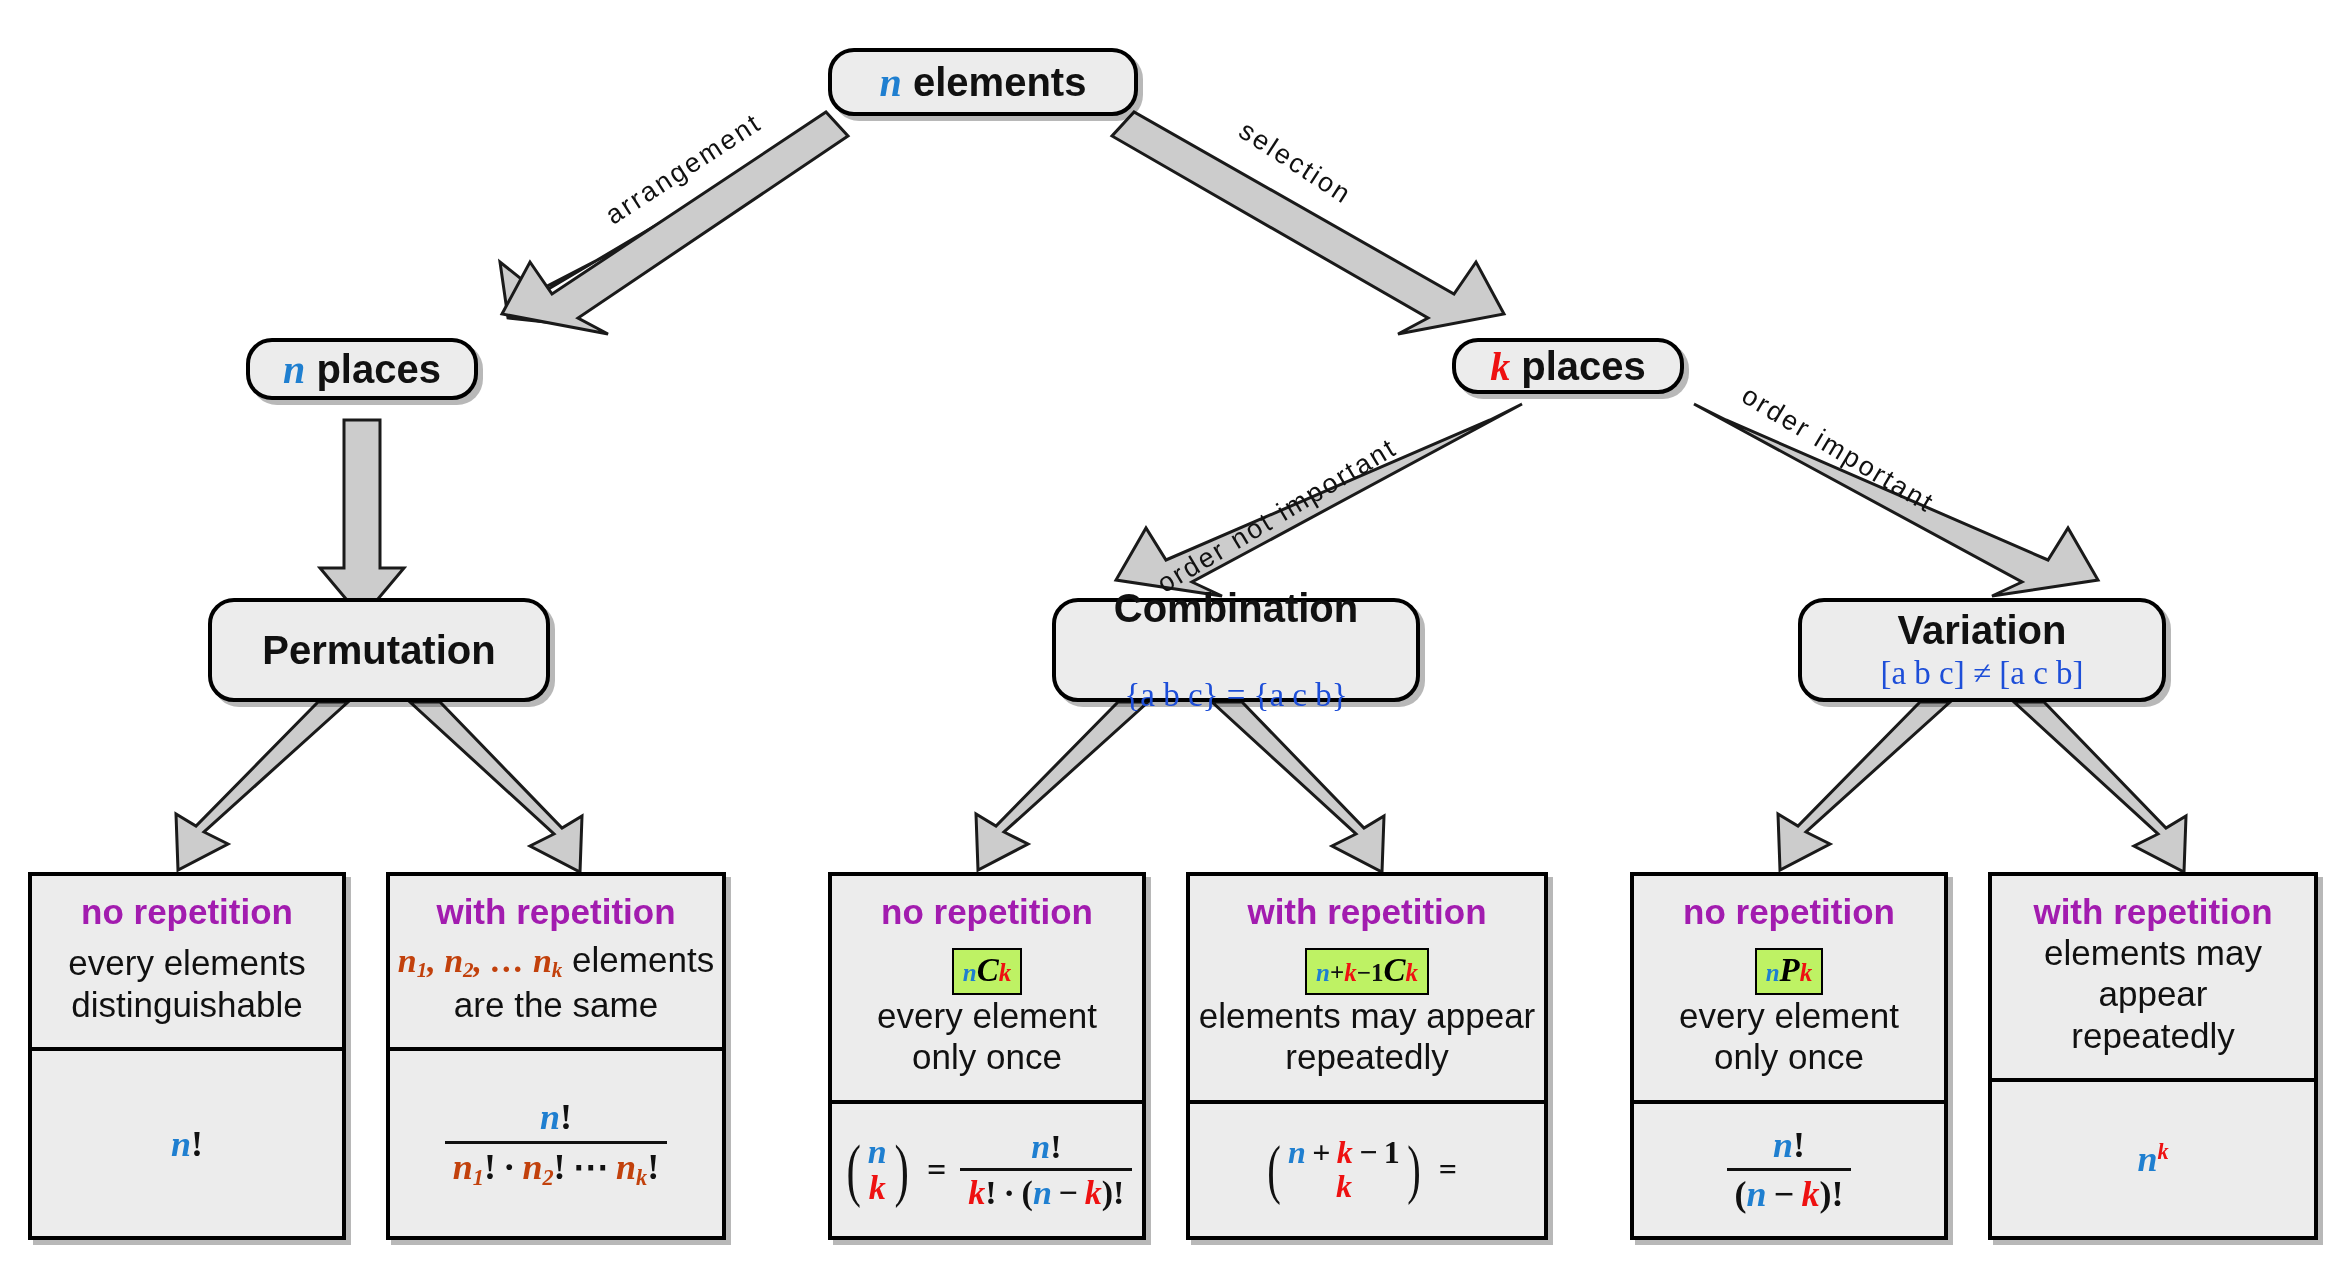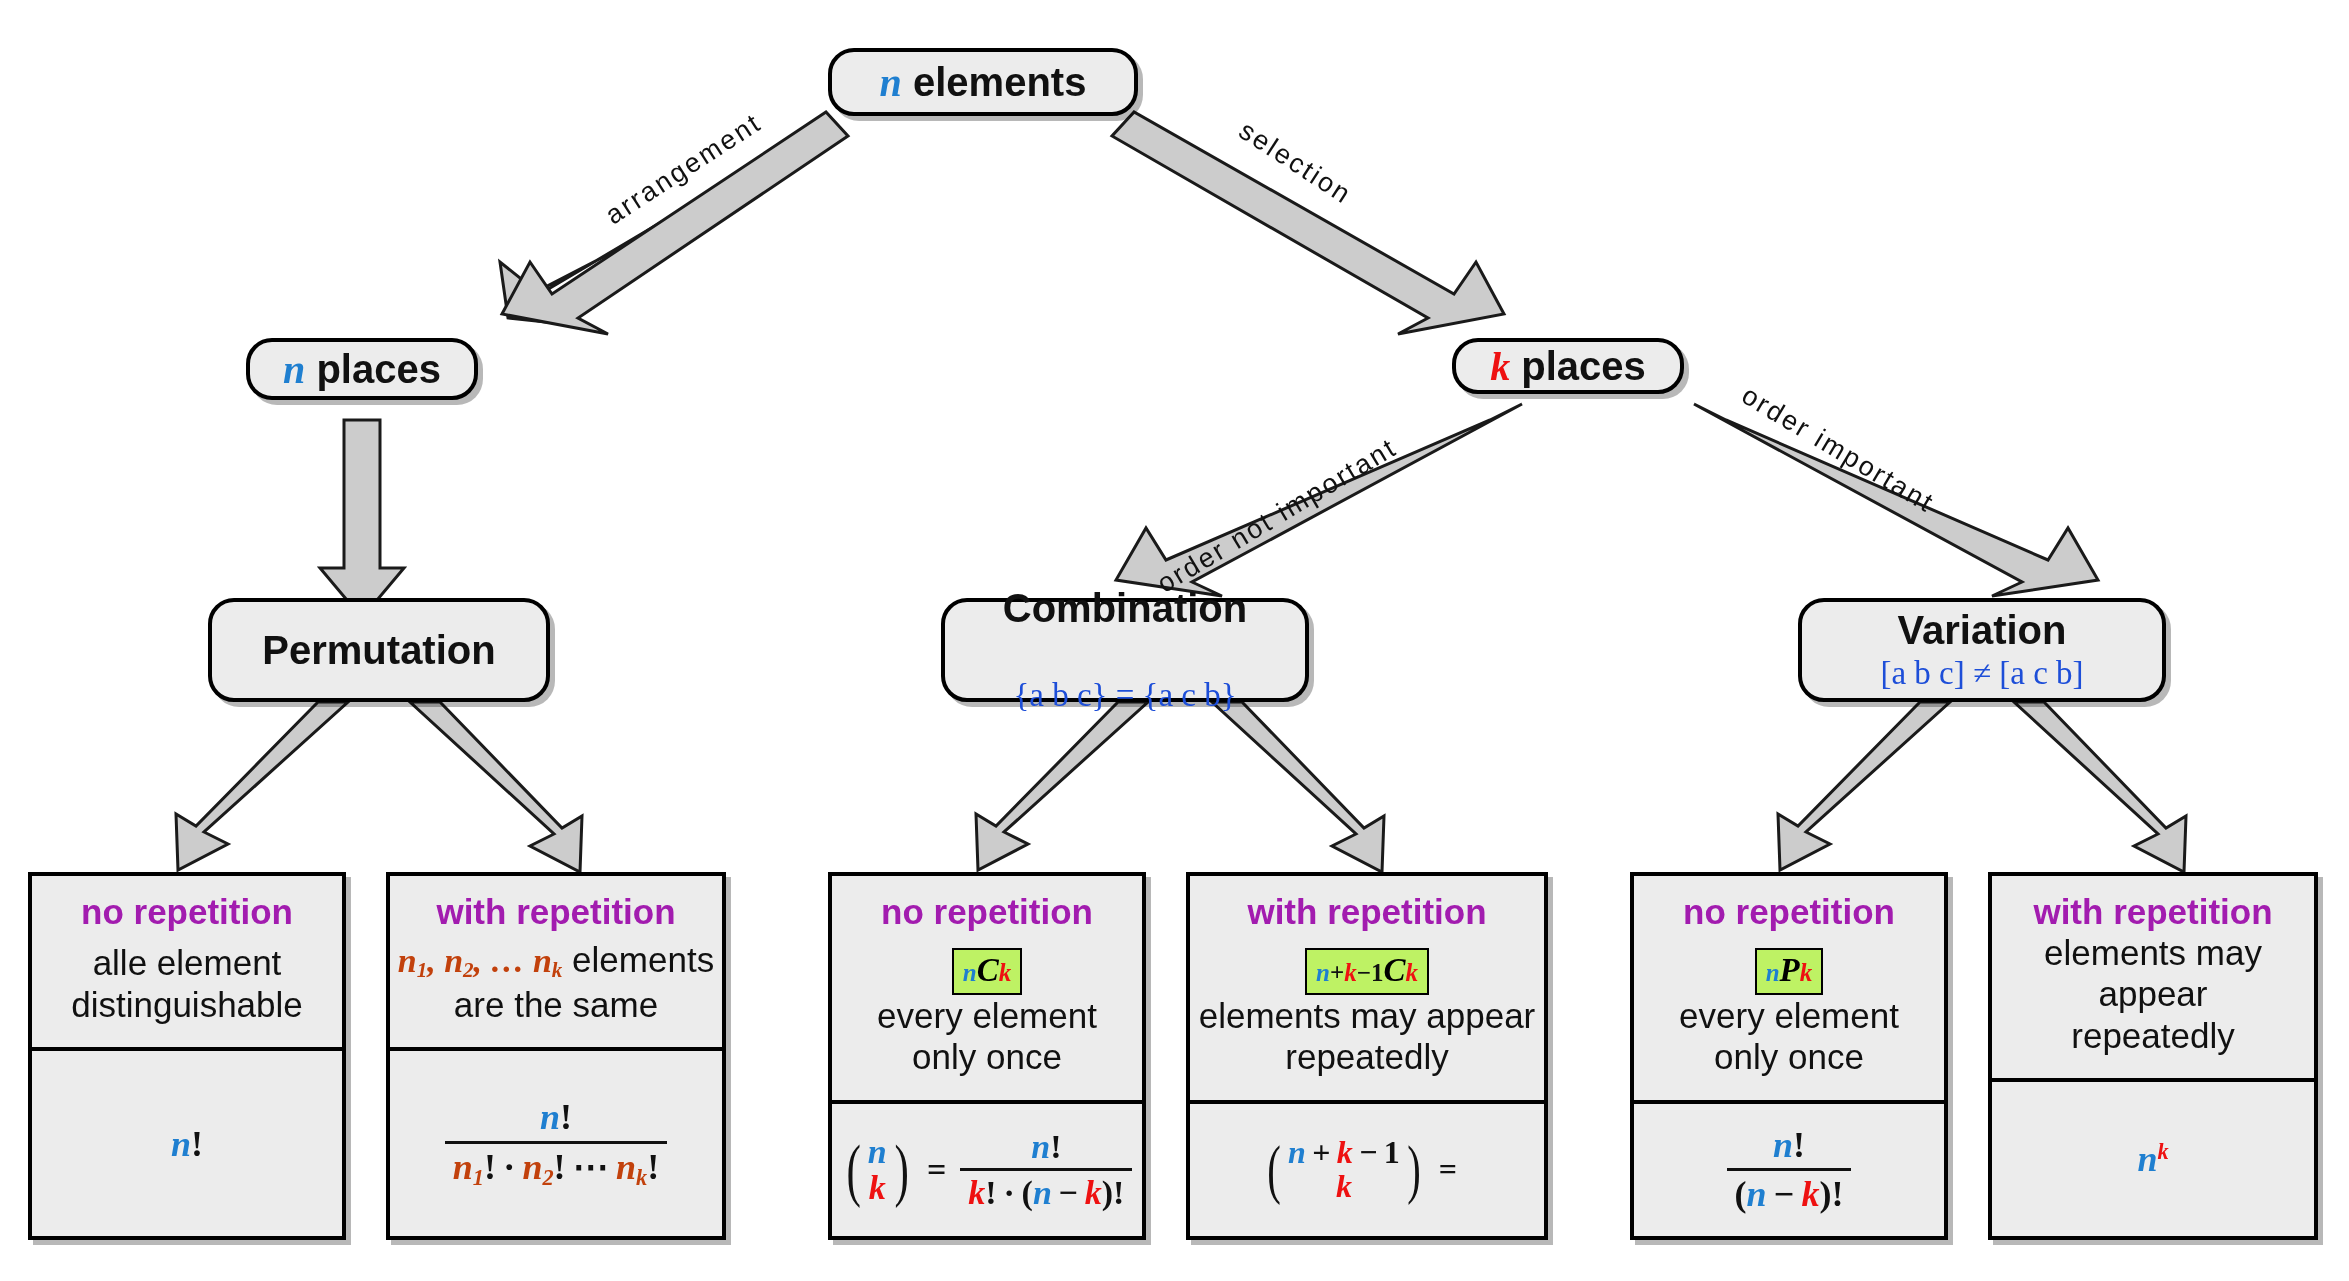--- a/index.html
+++ b/index.html
@@ -142,34 +142,34 @@
   <div class="node" style="left:1452px;top:338px;width:232px;height:56px;">
     <div class="title">
       <span class="m red">k</span><span> places</span>
     </div>
   </div>
 
   <div class="node" style="left:208px;top:598px;width:342px;height:104px;">
     <div class="title">Permutation</div>
   </div>
 
-  <div class="node" style="left:941px;top:598px;width:368px;height:104px;gap:44px;">
+  <div class="node" style="left:1052px;top:598px;width:368px;height:104px;gap:44px;">
     <div class="title">Combination</div>
     <div class="sub">{a b c} = {a c b}</div>
   </div>
 
   <div class="node" style="left:1798px;top:598px;width:368px;height:104px;">
     <div class="title">Variation</div>
     <div class="sub">[a b c] ≠ [a c b]</div>
   </div>
 
   <div class="card" style="left:28px;top:872px;width:318px;height:368px;">
     <div class="head">
       <div class="h">no repetition</div>
-      <div class="desc">alle element
+      <div class="desc">every elements
 distinguishable</div>
     </div>
     <div class="foot">
       <span>
         <span class="m blue">n</span><span class="op">!</span>
       </span>
     </div>
   </div>
 
   <div class="card" style="left:386px;top:872px;width:340px;height:368px;">

